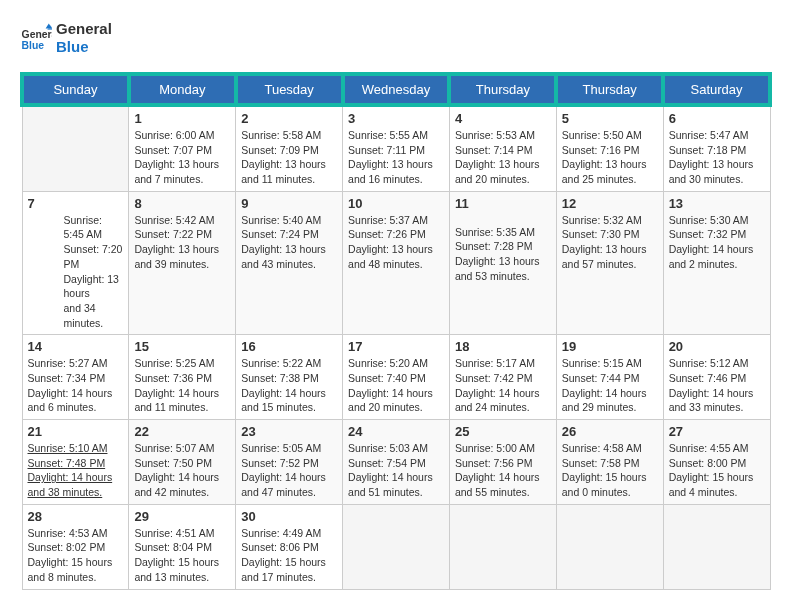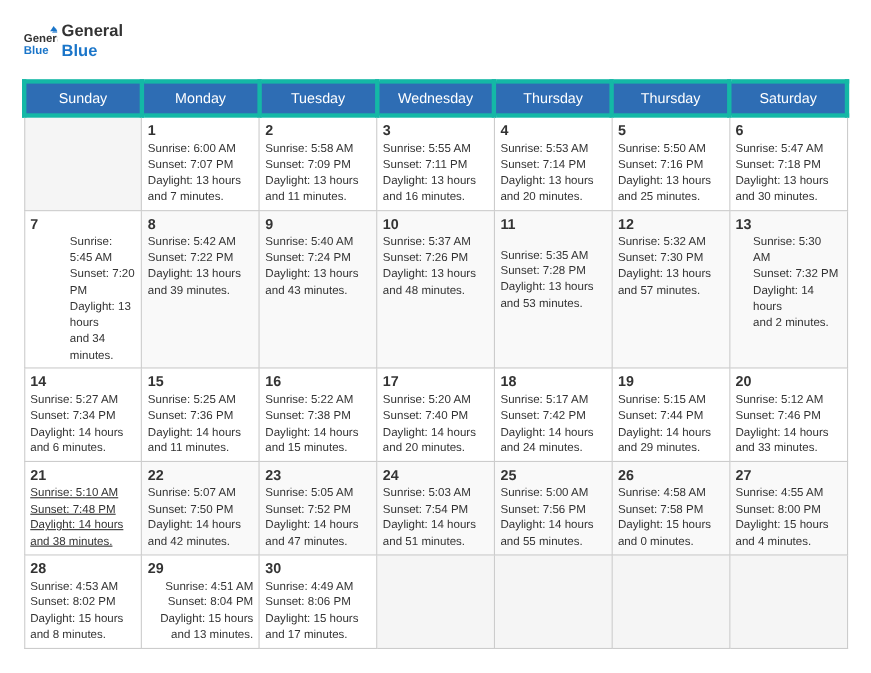--- a/index.html
+++ b/index.html
@@ -198,21 +198,21 @@
         </td>
         <td>
           <span class="day-num">12</span>
           <div class="day-info" style="white-space: pre-line;">Sunrise: 5:32 AM
 Sunset: 7:30 PM
 Daylight: 13 hours
 and 57 minutes.</div>
         </td>
         <td>
           <span class="day-num">13</span>
-          <div class="day-info" style="white-space: pre-line; margin-left: 16px;">Sunrise: 5:30 AM
+          <div class="day-info" style="white-space: pre-line;">Sunrise: 5:30 AM
 Sunset: 7:32 PM
 Daylight: 14 hours
 and 2 minutes.</div>
         </td>
       </tr>
       <tr>
         <td>
           <span class="day-num">14</span>
           <div class="day-info" style="white-space: pre-line;">Sunrise: 5:27 AM
 Sunset: 7:34 PM
@@ -316,21 +316,21 @@
       <tr>
         <td>
           <span class="day-num">28</span>
           <div class="day-info" style="white-space: pre-line;">Sunrise: 4:53 AM
 Sunset: 8:02 PM
 Daylight: 15 hours
 and 8 minutes.</div>
         </td>
         <td>
           <span class="day-num">29</span>
-          <div class="day-info" style="white-space: pre-line; text-align: right;">Sunrise: 4:51 AM
+          <div class="day-info" style="white-space: pre-line;">Sunrise: 4:51 AM
 Sunset: 8:04 PM
 Daylight: 15 hours
 and 13 minutes.</div>
         </td>
         <td>
           <span class="day-num">30</span>
           <div class="day-info" style="white-space: pre-line;">Sunrise: 4:49 AM
 Sunset: 8:06 PM
 Daylight: 15 hours
 and 17 minutes.</div>

